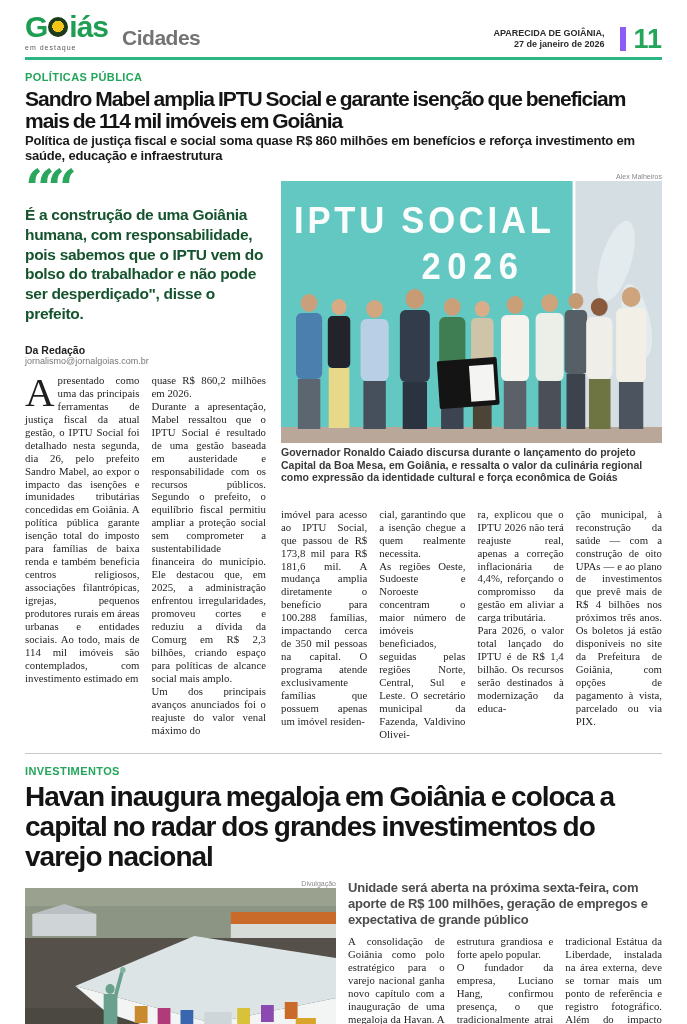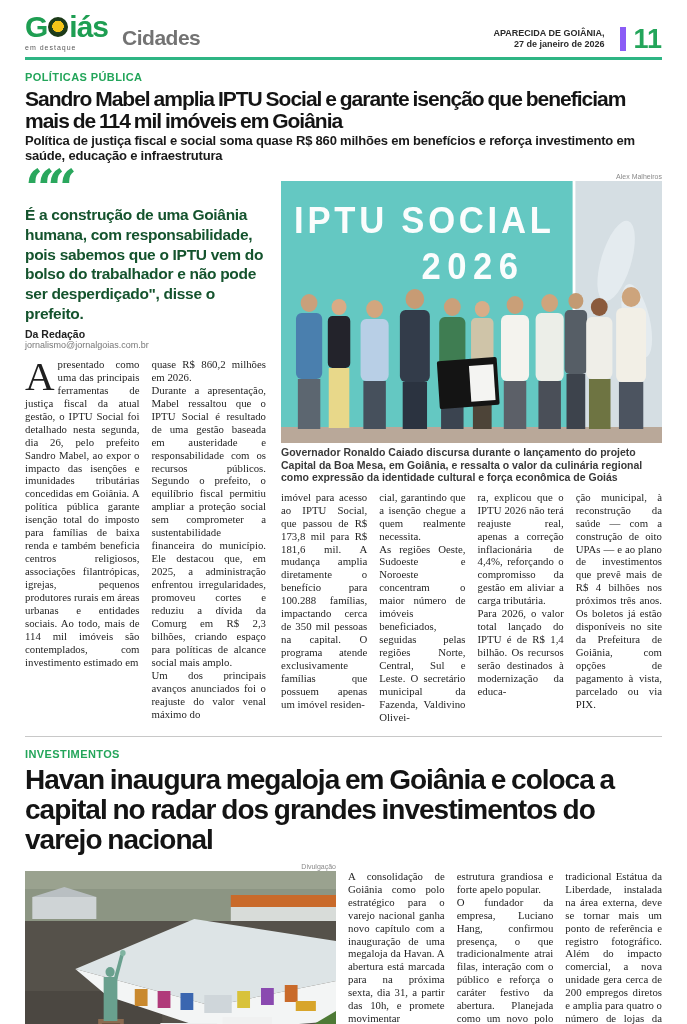--- a/index.html
+++ b/index.html
@@ -37,27 +37,27 @@
   .credit { font-size:7px; color:#8a8a8a; text-align:right; margin-bottom:1px; }
   .caption { font-size:10.5px; font-weight:700; color:#3a3a3a; line-height:1.2; margin-top:4px; }
   .article-sep { border:none; border-top:1px solid #c8c8c8; margin:12px 0 0 0; }
   
   .a1-row { display:flex; gap:15px; margin-top:10px; align-items:flex-start; }
   .a1-left { width:241px; flex:0 0 241px; }
   .a1-right { flex:1 1 auto; min-width:0; }
   .quote-marks { color:#2aa75d; font-size:52px; font-weight:700; line-height:0.6; letter-spacing:-8px;
     font-family:"DejaVu Serif", serif; display:block; height:30px; }
   .pull-quote { font-size:15.5px; font-weight:700; color:#14532d; line-height:1.28; letter-spacing:-0.3px; margin-top:2px; }
-  .byline { margin-top:4px; margin-bottom:8px; }
+  .byline { margin-top:20px; margin-bottom:8px; }
   .byline-author { font-size:10.5px; font-weight:700; color:#222; }
   .byline-email { font-size:9px; color:#777; }
   .dropcap { float:left; font-family:"Liberation Serif", serif; font-size:41px; line-height:0.8;
     padding:2px 3px 0 0; color:#1f1f1f; }
   .photo1-caption { margin-top:3px; }
-  .a1-cols { margin-top:7px; }
+  .a1-cols { margin-top:24px; }
   
   .a2-row { display:flex; gap:12px; margin-top:8px; align-items:flex-start; }
   .a2-left { width:311px; flex:0 0 311px; }
   .a2-right { flex:1 1 auto; min-width:0; }
   .subhead2 { font-size:13px; font-weight:700; color:#4d4d4d; line-height:1.25; letter-spacing:-0.2px; }
   .a2-cols { margin-top:7px; }
   .photo-frame { display:block; width:100%; }
 </style>
 </head>
 <body>
@@ -252,20 +252,21 @@
           <rect x="30" y="186" width="16" height="7" fill="#d8d8d8"></rect>
 
           <polygon points="220,205 340,140 340,205" fill="#4e7a36"></polygon>
           <polygon points="258,205 340,158 340,176 290,205" fill="#6a6f66"></polygon>
           <line x1="300" y1="205" x2="340" y2="182" stroke="#f0f0e8" stroke-width="2" stroke-dasharray="6 5"></line>
         </svg>
 
       </div>
 
       <div class="a2-right">
+        <div class="subhead2">Unidade será aberta na próxima sexta-feira, com aporte de R$ 100 milhões, geração de empregos e expectativa de grande público</div>
         <div class="colrow a2-cols">
           <div class="bodycol">A consolidação de Goiânia como polo estratégico para o varejo nacional ganha novo capítulo com a inauguração de uma megaloja da Havan. A abertura está marcada para na próxima sexta, dia 31, a partir das 10h, e promete movimentar intensamente a capital. Conhecida por transformar inaugurações em grandes eventos, a rede aposta em promoções especiais,</div>
           <div class="bodycol">estrutura grandiosa e forte apelo popular.
 O fundador da empresa, Luciano Hang, confirmou presença, o que tradicionalmente atrai filas, interação com o público e reforça o caráter festivo da abertura. Planejada como um novo polo de compras, a unidade recebeu investimento aproximado de R$ 100 milhões e conta com mais de 10 mil metros quadrados de área construída. A</div>
           <div class="bodycol">tradicional Estátua da Liberdade, instalada na área externa, deve se tornar mais um ponto de referência e registro fotográfico. Além do impacto comercial, a nova unidade gera cerca de 200 empregos diretos e amplia para quatro o número de lojas da Havan em Goiás, reforçando a confiança da empresa no potencial econômico de Goiânia e no crescimento do consumo regional.</div>
         </div>
       </div>
     </div>
   </section>
 

